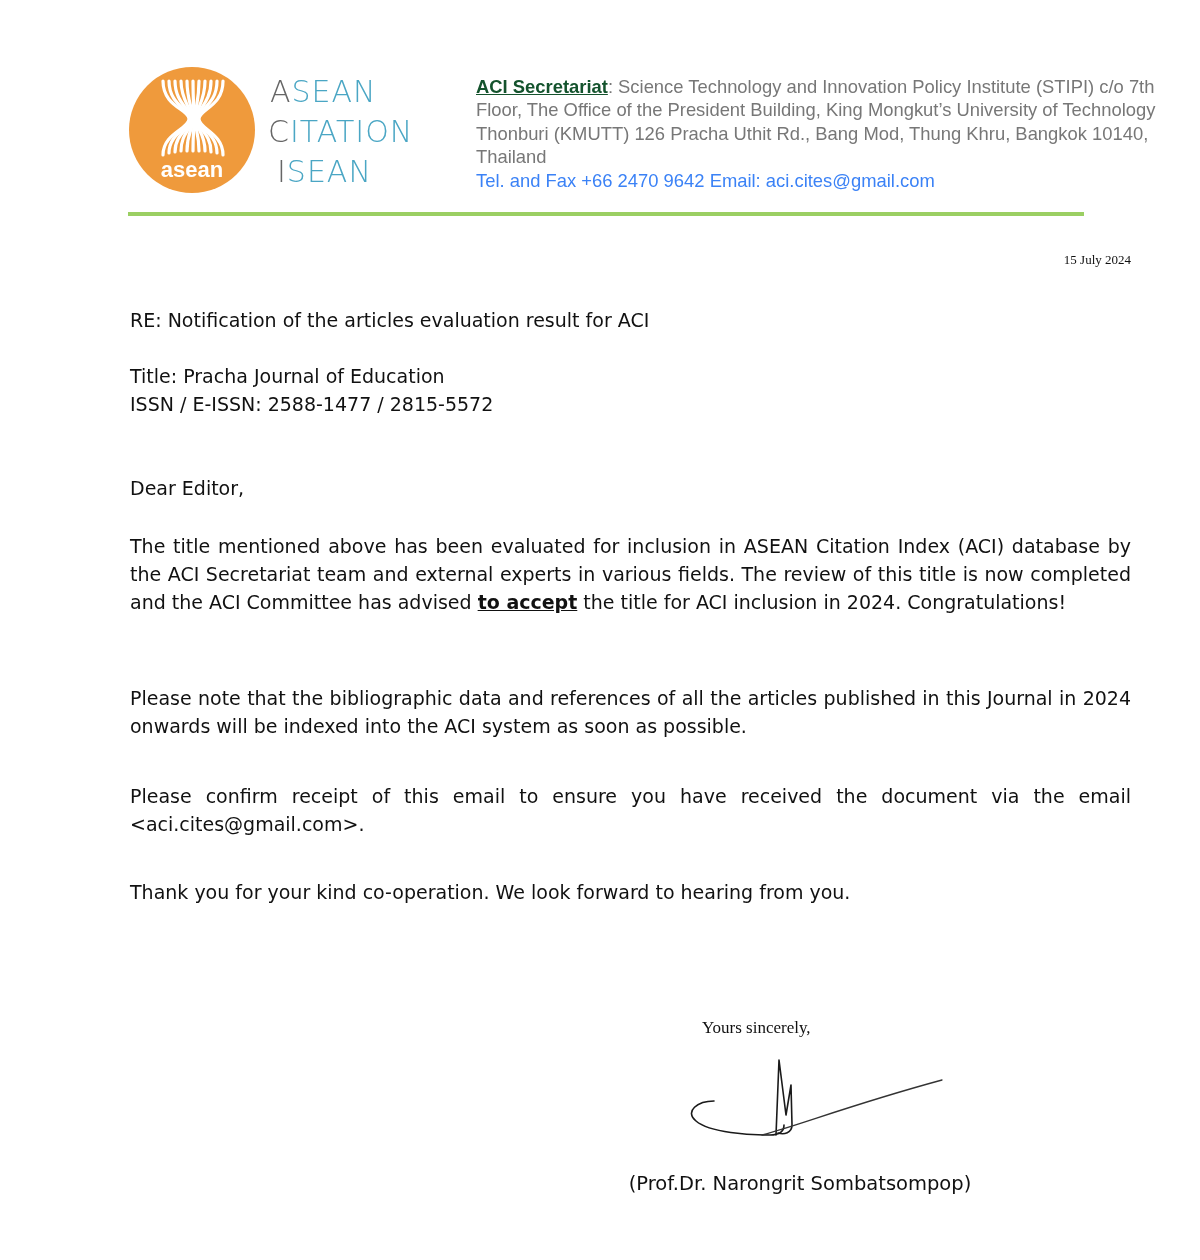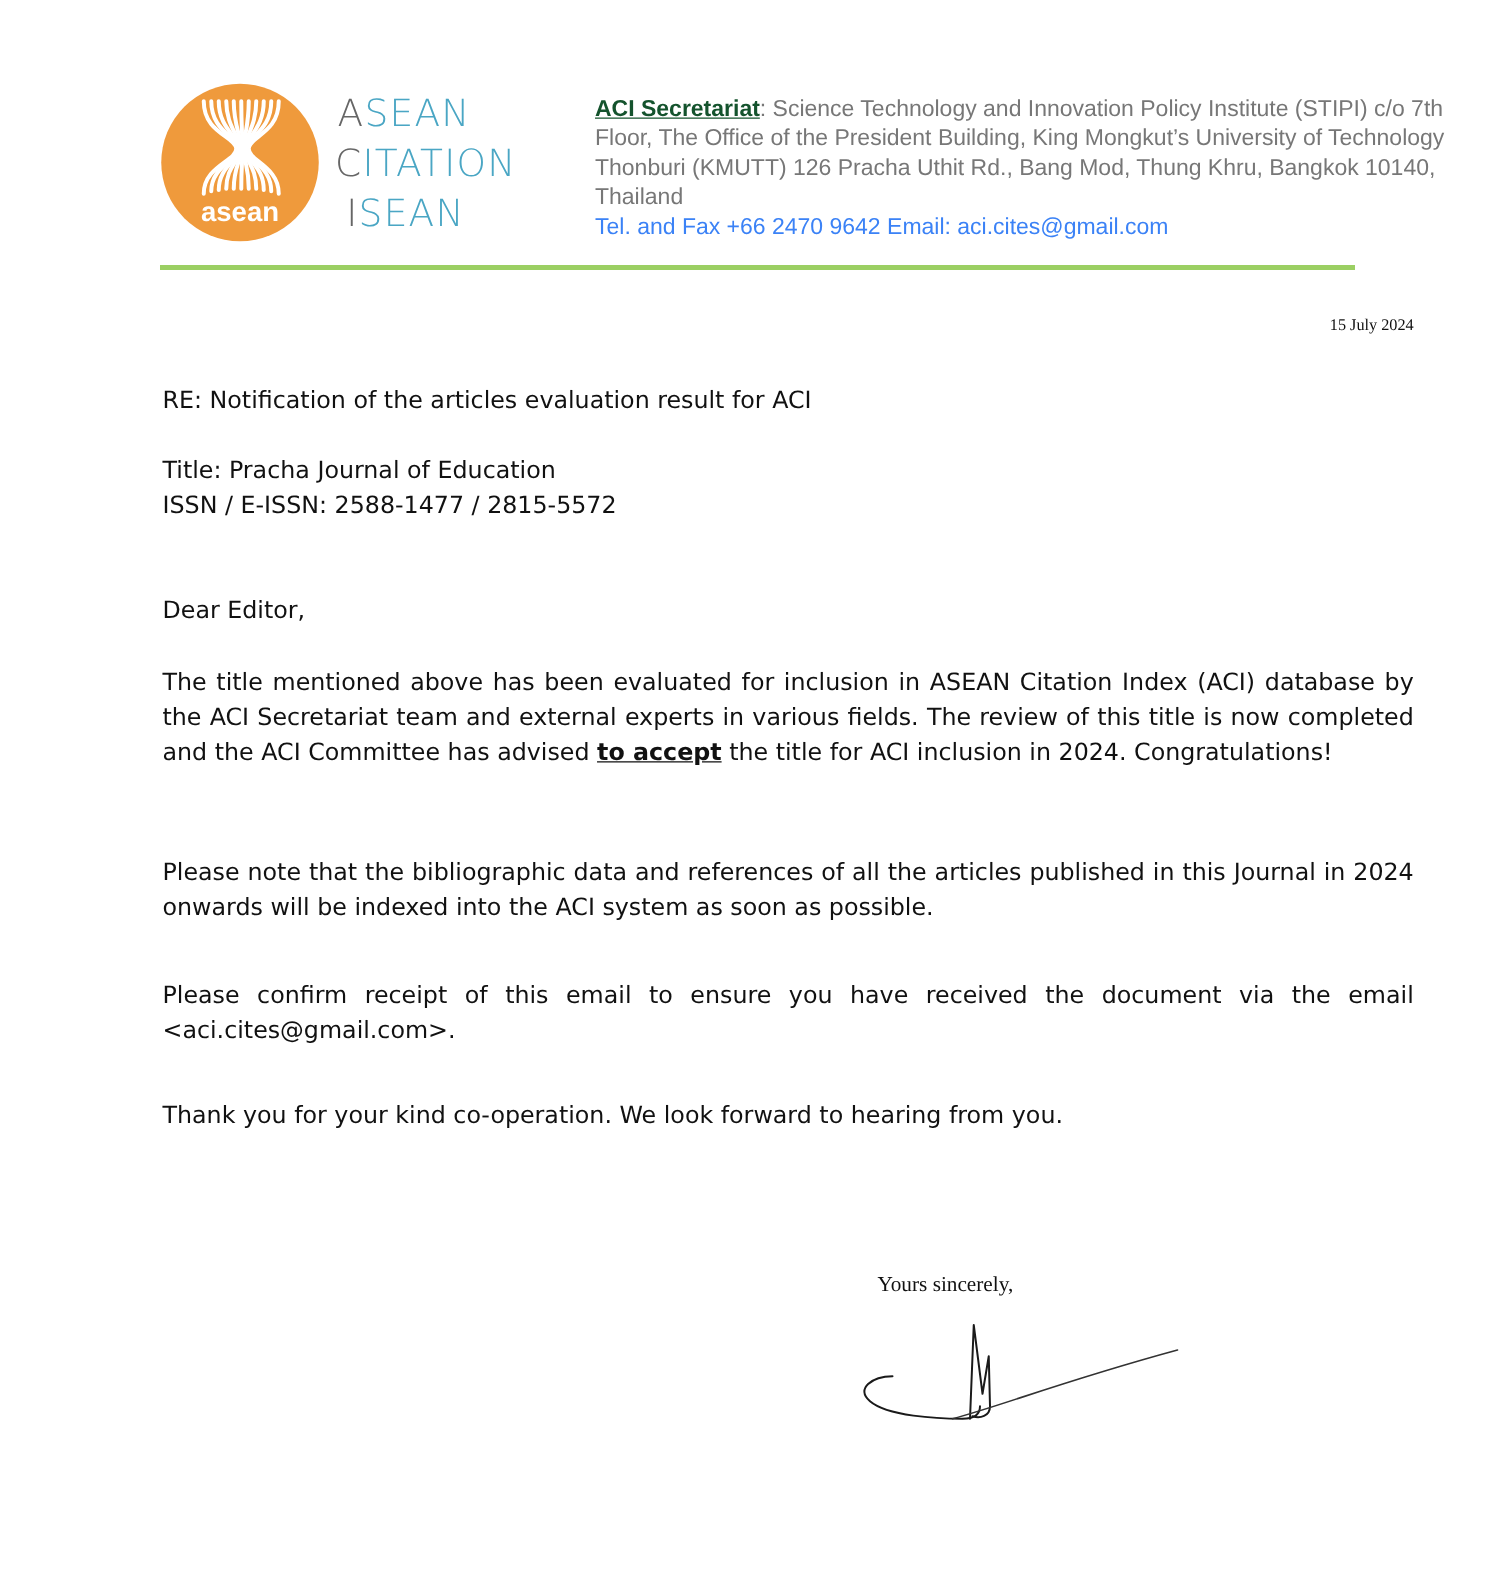--- a/index.html
+++ b/index.html
@@ -84,13 +84,14 @@
 
 <svg class="signature" viewBox="0 0 270 100">
   <g fill="none" stroke="#1a1a1a" stroke-width="1.6" stroke-linecap="round" stroke-linejoin="round">
     <path d="M34 46 C18 46, 4 56, 16 66 C30 78, 70 80, 90 80 C100 80, 104 76, 104 70"></path>
     <path d="M96 80 L99 5 L106 60 L111 30 L112 70 C112 78, 104 80, 98 78"></path>
     <path d="M82 80 C120 70, 170 50, 262 25" stroke-width="1.3" stroke="#333"></path>
   </g>
 </svg>
 
 <div class="sig-name">
+  <div>(Prof.Dr. Narongrit Sombatsompop)</div>
 </div>
 
 </body></html>

